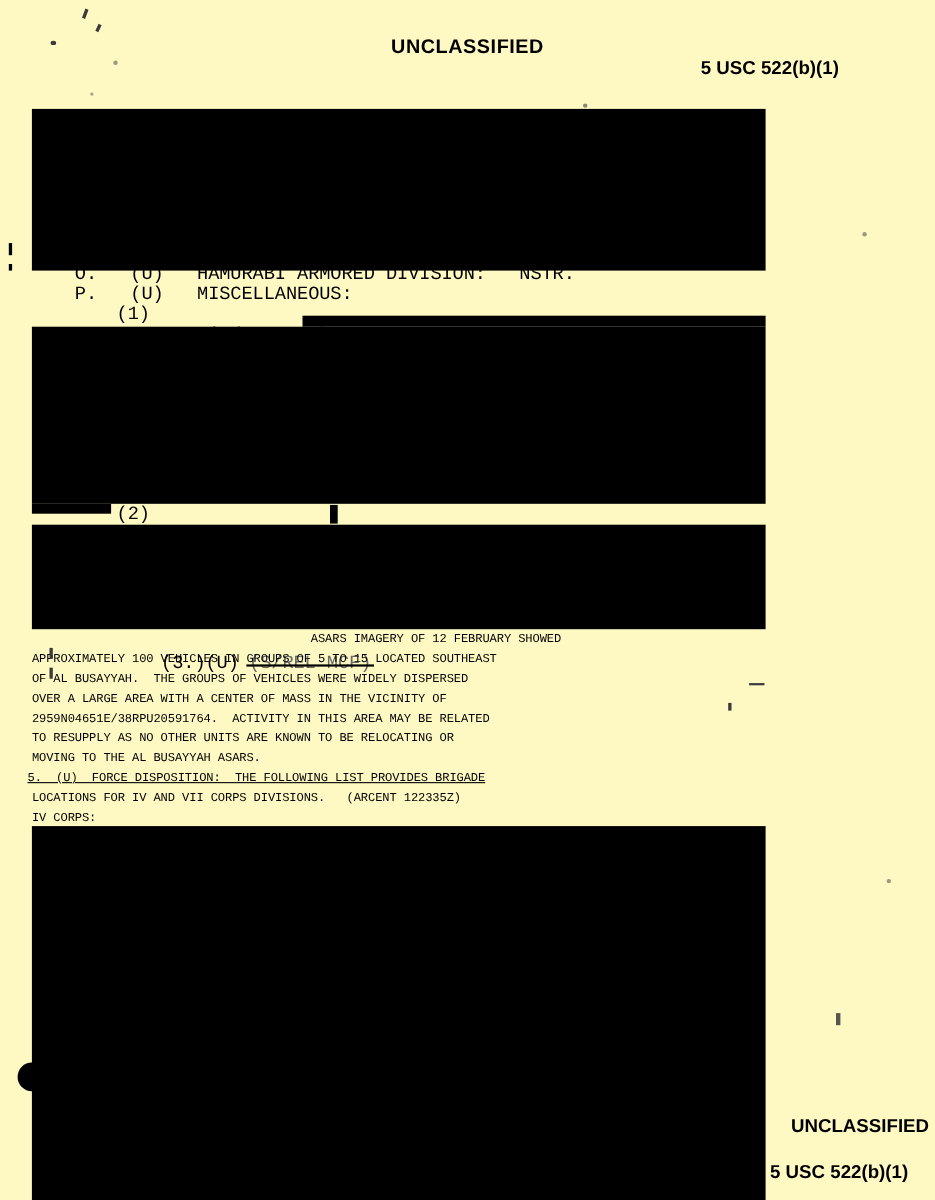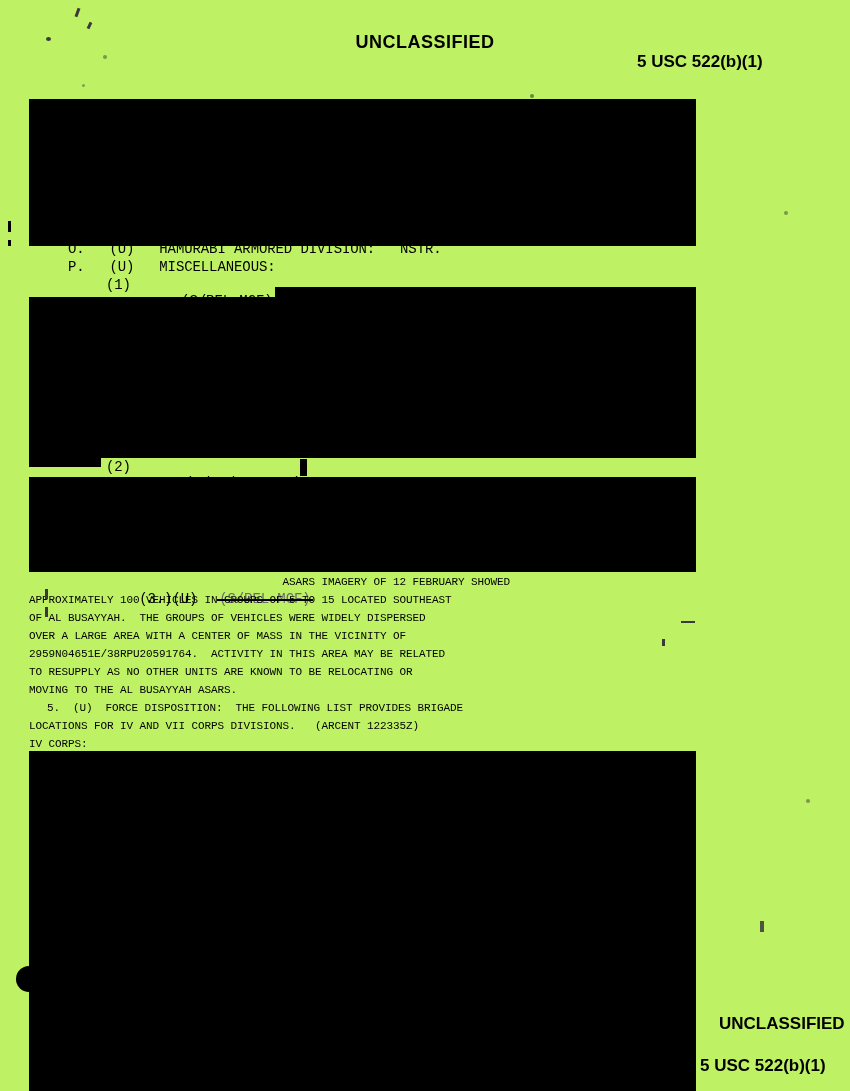--- a/index.html
+++ b/index.html
@@ -12,21 +12,21 @@
     height: 1091px;
     position: relative;
     font-family: "Liberation Serif", serif;
     color: #000000;
     overflow: hidden;
   }
   .page {
     position: relative;
     width: 850px;
     height: 1091px;
-    background: #bef264;
+    background: #fef9c3;
   }
   
   .hdr-unclass {
     position: absolute;
     top: 32px;
     left: 0;
     width: 850px;
     text-align: center;
     font-family: "Liberation Sans", sans-serif;
     font-weight: bold;
@@ -72,21 +72,21 @@
     position: absolute;
     font-family: "Liberation Mono", monospace;
     font-size: 11px;
     line-height: 17.6px;
     white-space: pre;
     letter-spacing: -0.1px;
   }
   .label-line {
     position: absolute;
     font-family: "Liberation Mono", monospace;
-    font-size: 14px;
+    font-size: 17px;
     white-space: pre;
     letter-spacing: -0.1px;
   }
   .strike {
     position: relative;
     display: inline-block;
   }
   .strike::after {
     content: "";
     position: absolute;
@@ -163,21 +163,21 @@
   <div class="mono" style="top:628px; left:29px;">OVER A LARGE AREA WITH A CENTER OF MASS IN THE VICINITY OF</div>
   <div class="mono" style="top:646px; left:29px;">2959N04651E/38RPU20591764.  ACTIVITY IN THIS AREA MAY BE RELATED</div>
   <div class="mono" style="top:664px; left:29px;">TO RESUPPLY AS NO OTHER UNITS ARE KNOWN TO BE RELOCATING OR</div>
   <div class="mono" style="top:682px; left:29px;">MOVING TO THE AL BUSAYYAH ASARS.</div>
 
   <div class="speck" style="top:589px; left:45px; width:3px; height:10px;"></div>
   <div class="speck" style="top:607px; left:45px; width:3px; height:10px;"></div>
   <div class="speck" style="top:621px; left:681px; width:14px; height:2px;"></div>
   <div class="speck" style="top:639px; left:662px; width:3px; height:7px;"></div>
 
-  <div class="mono" style="top:700px; left:47px;">5.  (U)  FORCE DISPOSITION:  THE FOLLOWING LIST PROVIDES BRIGADE</div>
+  <div class="mono" style="top:700px; left:25px;text-decoration:underline;">5.  (U)  FORCE DISPOSITION:  THE FOLLOWING LIST PROVIDES BRIGADE</div>
   <div class="mono" style="top:718px; left:29px;">LOCATIONS FOR IV AND VII CORPS DIVISIONS.   (ARCENT 122335Z)</div>
   <div class="mono" style="top:736px; left:29px;">IV CORPS:</div>
 
   <div class="redact" style="top:751px; left:29px; width:667px; height:340px;"></div>
   <div class="blob" style="top:966px; left:16px; width:26px; height:26px;"></div>
 
   <div class="ftr ftr-unclass">UNCLASSIFIED</div>
   <div class="ftr ftr-usc">5 USC 522(b)(1)</div>
 
 </div>

